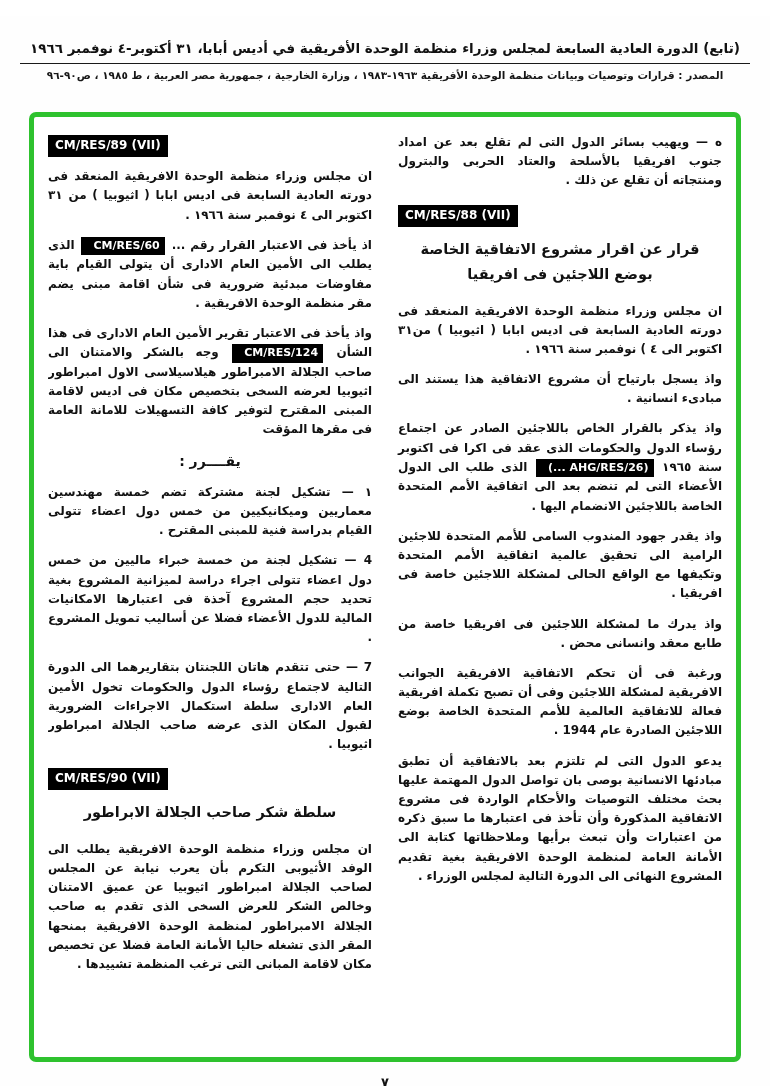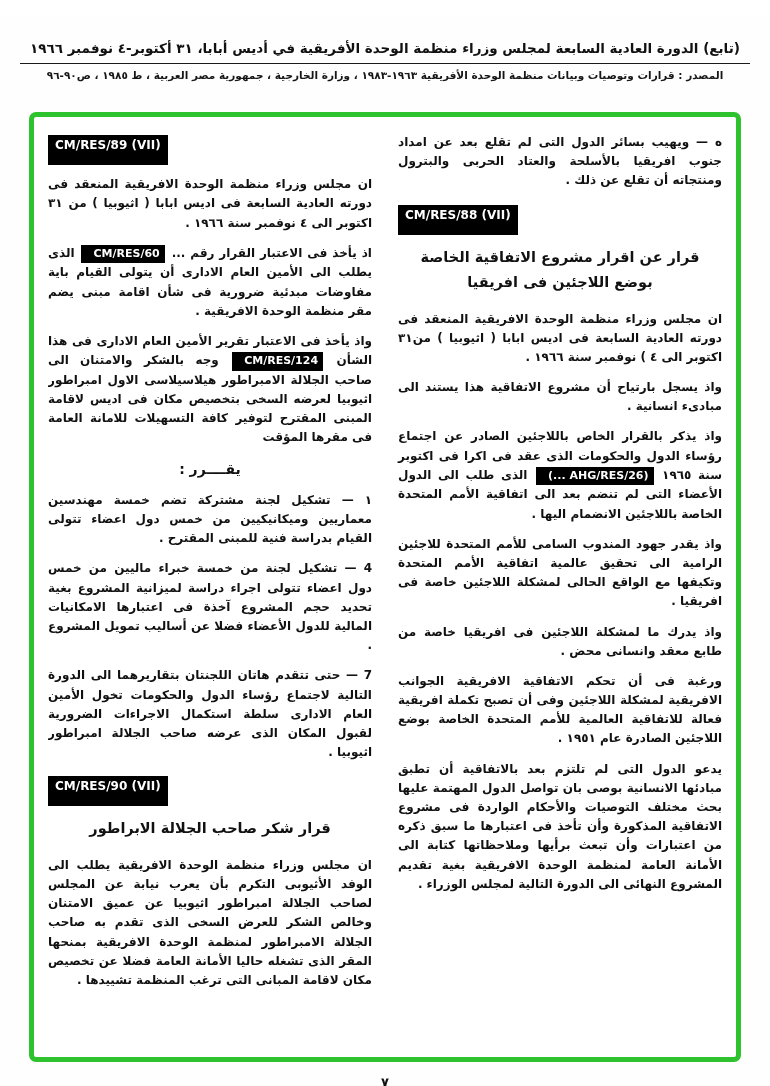--- a/index.html
+++ b/index.html
@@ -32,21 +32,21 @@
     font-size:12px; font-weight:bold; line-height:1.6;
   }
   .col p { margin:0 0 11px 0; }
   .intro-num { margin-top:2px; }
   
   .badge-row { direction:ltr; text-align:left; margin:14px 0 10px 0; }
   .badge, .inline-badge {
     display:inline-block;
     background:#000; color:#fff;
     font-weight:bold; font-size:12px;
-    padding:1px 7px 10px 7px;
+    padding:1px 7px 2px 7px;
     direction:ltr; unicode-bidi:embed;
     white-space:nowrap;
   }
   .inline-badge { font-size:11px; padding:0 5px 1px 12px; margin:0 2px; }
   
   .res-title {
     text-align:center; font-size:14.5px; font-weight:bold;
     line-height:1.75; margin:4px 6px 14px 6px;
   }
   .decides {
@@ -83,21 +83,21 @@
 
         <p>ان مجلس وزراء منظمة الوحدة الافريقية المنعقد فى دورته العادية السابعة فى اديس ابابا ( اثيوبيا ) من٣١ اكتوبر الى ٤ ) نوفمبر سنة ١٩٦٦ .</p>
         <p>واذ يسجل بارتياح أن مشروع الاتفاقية هذا يستند الى مبادىء انسانية .</p>
         <p>
           <span>واذ يذكر بالقرار الخاص باللاجئين الصادر عن اجتماع رؤساء الدول والحكومات الذى عقد فى اكرا فى اكتوبر سنة ١٩٦٥</span>
           <span class="inline-badge">(... AHG/RES/26)</span>
           <span>الذى طلب الى الدول الأعضاء التى لم تنضم بعد الى اتفاقية الأمم المتحدة الخاصة باللاجئين الانضمام اليها .</span>
         </p>
         <p>واذ يقدر جهود المندوب السامى للأمم المتحدة للاجئين الرامية الى تحقيق عالمية اتفاقية الأمم المتحدة وتكيفها مع الواقع الحالى لمشكلة اللاجئين خاصة فى افريقيا .</p>
         <p>واذ يدرك ما لمشكلة اللاجئين فى افريقيا خاصة من طابع معقد وانسانى محض .</p>
-        <p>ورغبة فى أن تحكم الاتفاقية الافريقية الجوانب الافريقية لمشكلة اللاجئين وفى أن تصبح تكملة افريقية فعالة للاتفاقية العالمية للأمم المتحدة الخاصة بوضع اللاجئين الصادرة عام ١٩٥١ .</p>
+        <p>ورغبة فى أن تحكم الاتفاقية الافريقية الجوانب الافريقية لمشكلة اللاجئين وفى أن تصبح تكملة افريقية فعالة للاتفاقية العالمية للأمم المتحدة الخاصة بوضع اللاجئين الصادرة عام 1944 .</p>
         <p>يدعو الدول التى لم تلتزم بعد بالاتفاقية أن تطبق مبادئها الانسانية بوصى بان تواصل الدول المهتمة عليها بحث مختلف التوصيات والأحكام الواردة فى مشروع الاتفاقية المذكورة وأن تأخذ فى اعتبارها ما سبق ذكره من اعتبارات وأن تبعث برأيها وملاحظاتها كتابة الى الأمانة العامة لمنظمة الوحدة الافريقية بغية تقديم المشروع النهائى الى الدورة التالية لمجلس الوزراء .</p>
       </div>
 
       <div class="col">
         <div class="badge-row" style="margin-top:2px">
           <span class="badge">CM/RES/89 (VII)</span>
         </div>
 
 
         <p>ان مجلس وزراء منظمة الوحدة الافريقية المنعقد فى دورته العادية السابعة فى اديس ابابا ( اثيوبيا ) من ٣١ اكتوبر الى ٤ نوفمبر سنة ١٩٦٦ .</p>
@@ -115,21 +115,21 @@
         <div class="decides">يقــــرر :</div>
 
         <p>١ — تشكيل لجنة مشتركة تضم خمسة مهندسين معماريين وميكانيكيين من خمس دول اعضاء تتولى القيام بدراسة فنية للمبنى المقترح .</p>
         <p>4 — تشكيل لجنة من خمسة خبراء ماليين من خمس دول اعضاء تتولى اجراء دراسة لميزانية المشروع بغية تحديد حجم المشروع آخذة فى اعتبارها الامكانيات المالية للدول الأعضاء فضلا عن أساليب تمويل المشروع .</p>
         <p>7 — حتى تتقدم هاتان اللجنتان بتقاريرهما الى الدورة التالية لاجتماع رؤساء الدول والحكومات تخول الأمين العام الادارى سلطة استكمال الاجراءات الضرورية لقبول المكان الذى عرضه صاحب الجلالة امبراطور اثيوبيا .</p>
 
         <div class="badge-row">
           <span class="badge">CM/RES/90 (VII)</span>
         </div>
 
-        <div class="res-title">قرار شكر صاحب الجلالة الابراطور</div>
+        <div class="res-title">سلطة شكر صاحب الجلالة الابراطور</div>
 
         <p>ان مجلس وزراء منظمة الوحدة الافريقية يطلب الى الوفد الأثيوبى التكرم بأن يعرب نيابة عن المجلس لصاحب الجلالة امبراطور اثيوبيا عن عميق الامتنان وخالص الشكر للعرض السخى الذى تقدم به صاحب الجلالة الامبراطور لمنظمة الوحدة الافريقية بمنحها المقر الذى تشغله حاليا الأمانة العامة فضلا عن تخصيص مكان لاقامة المبانى التى ترغب المنظمة تشييدها .</p>
 
       </div>
 
     </div>
   </div>
 
   <div class="footer-page">٧</div>
 

